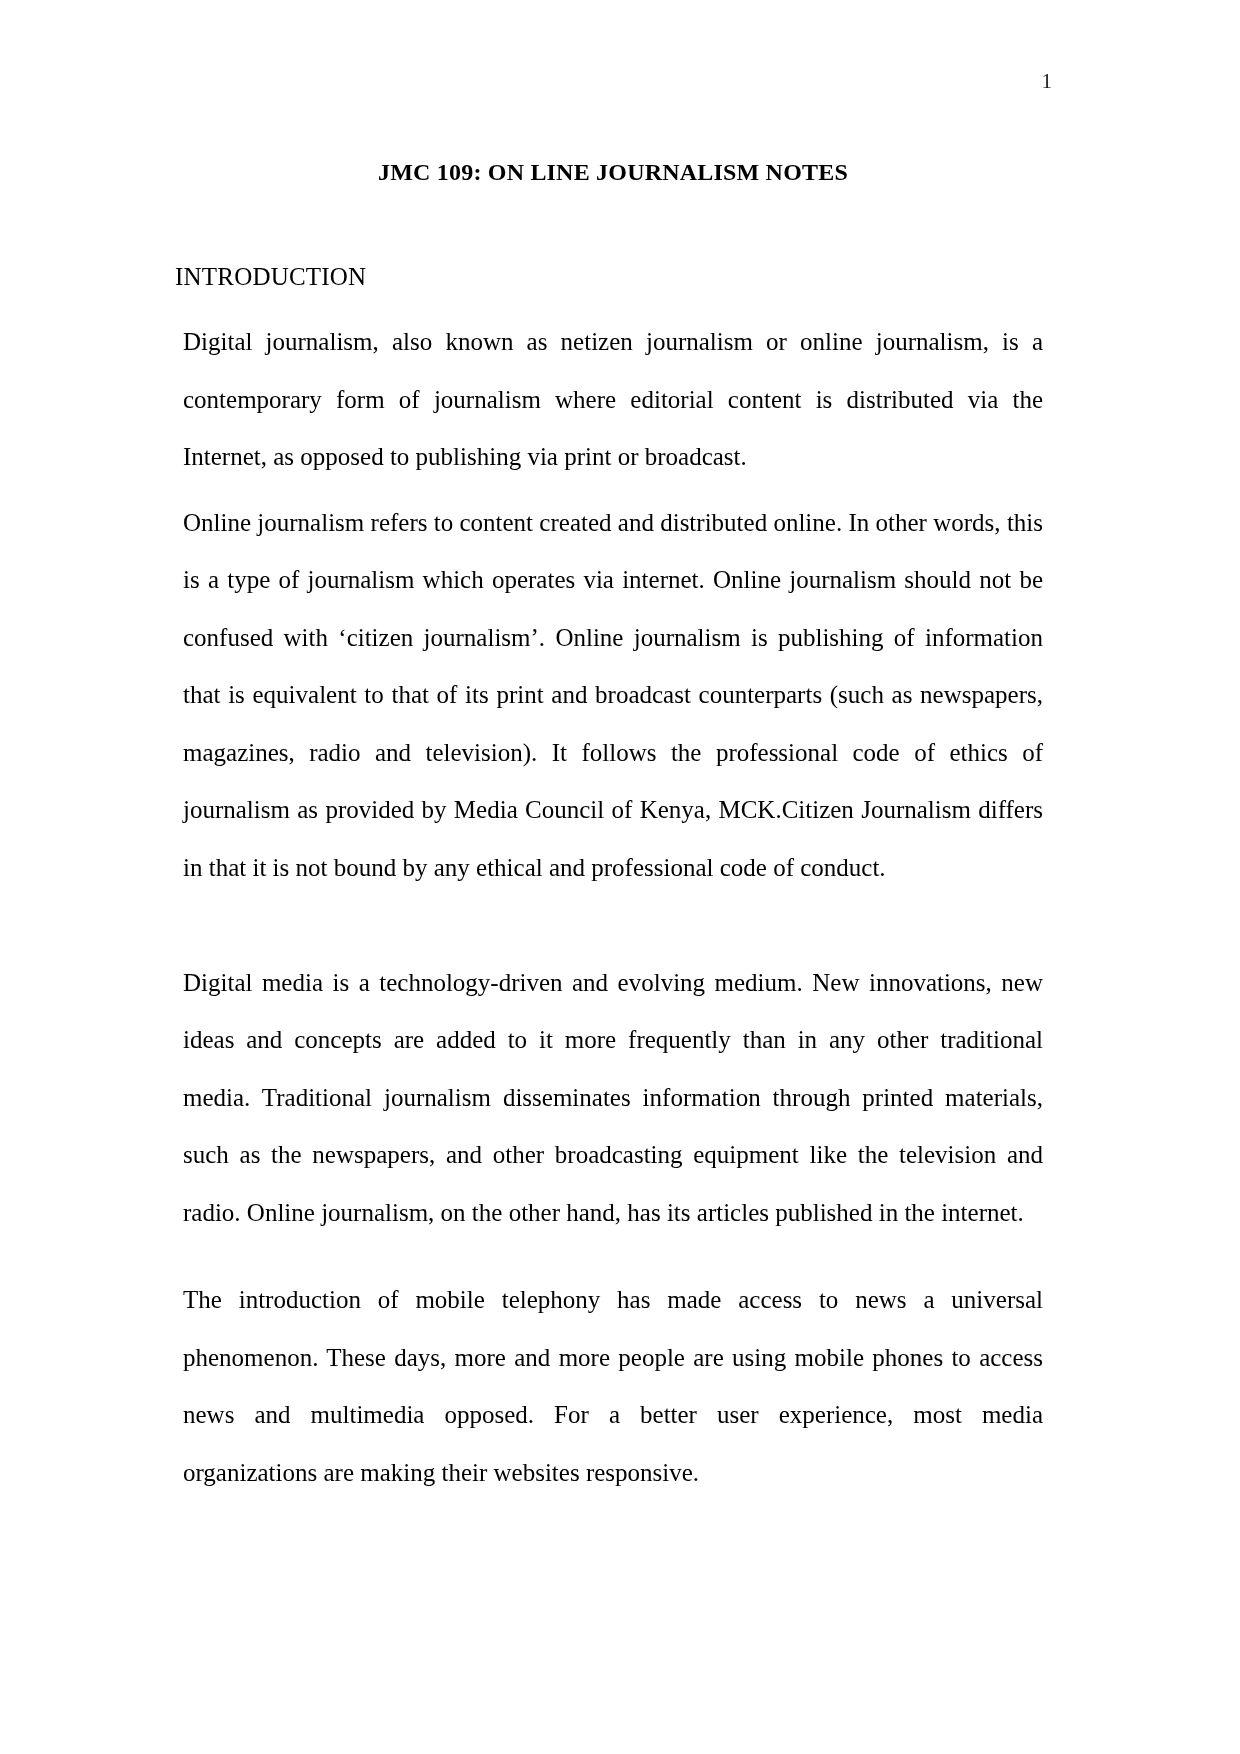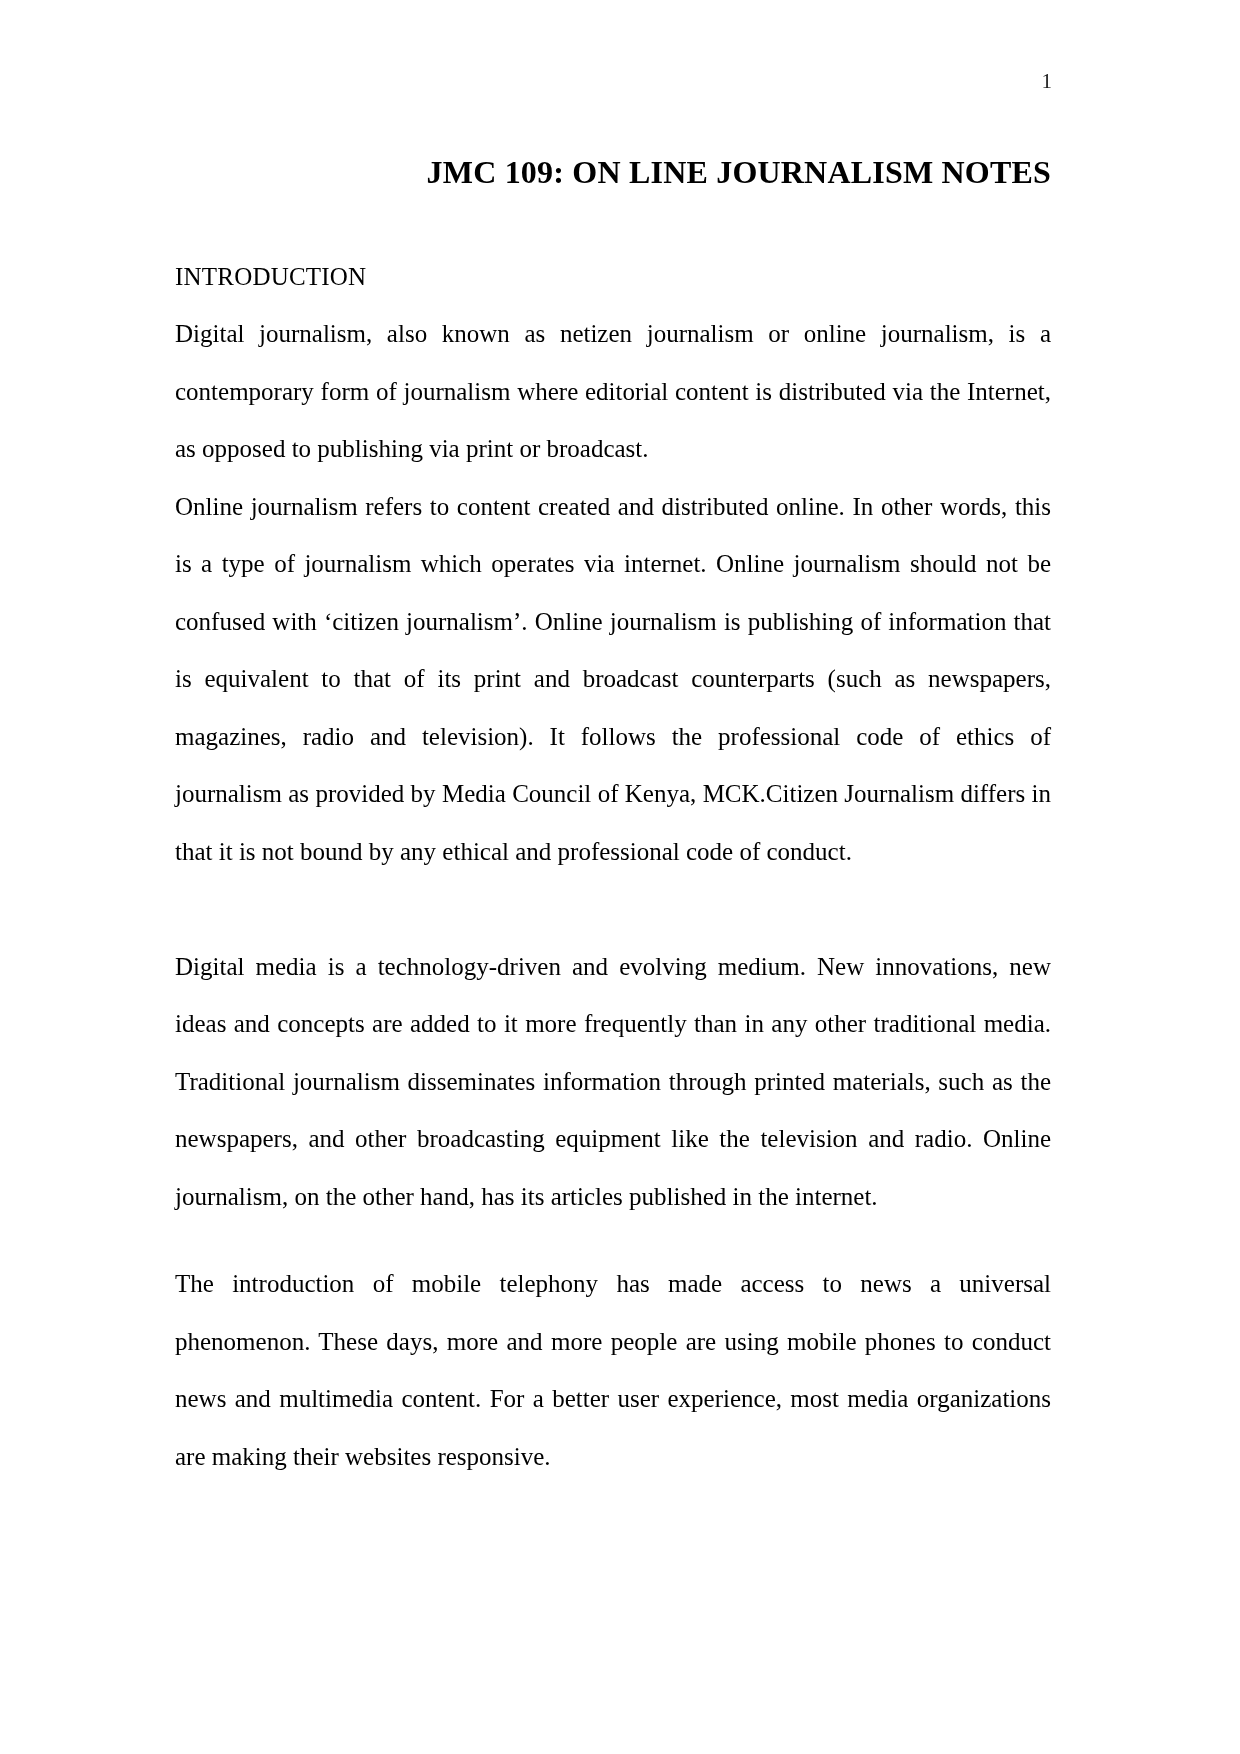--- a/index.html
+++ b/index.html
@@ -29,35 +29,35 @@
   .content {
     position: absolute;
     left: 175px;
     top: 144px;
     width: 876px;
     font-size: 25px;
     line-height: 57.5px;
     text-align: justify;
   }
   .doc-title {
-    font-size: 32px;
+    font-size: 24px;
     font-weight: bold;
     margin: 0 0 46px 0;
-    text-align: right;
+    text-align: center;
     letter-spacing: 0.2px;
   }
   .section-heading {
     font-size: 25px;
     font-weight: normal;
     margin: 0;
     text-align: left;
     letter-spacing: 0.2px;
   }
   .para {
-    margin: 0;
+    margin: 8px;
   }
   .para.p3 {
     margin-top: 57.5px;
     font-family: Liberation Serif, serif;
   }
   .para.p4 {
     margin-top: 30px;
   }
 </style>
 </head>
@@ -70,15 +70,15 @@
     <h1 class="doc-title">JMC 109: ON LINE JOURNALISM NOTES</h1>
 
     <h2 class="section-heading">INTRODUCTION</h2>
 
     <p class="para p1">Digital journalism, also known as netizen journalism or online journalism, is a contemporary form of journalism where editorial content is distributed via the Internet, as opposed to publishing via print or broadcast.</p>
 
     <p class="para p2">Online journalism refers to content created and distributed online. In other words, this is a type of journalism which operates via internet. Online journalism should not be confused with ‘citizen journalism’. Online journalism is publishing of information that is equivalent to that of its print and broadcast counterparts (such as newspapers, magazines, radio and television). It follows the professional code of ethics of journalism as provided by Media Council of Kenya, MCK.Citizen Journalism  differs in that it is not bound by any ethical and professional code of conduct.</p>
 
     <p class="para p3">Digital media is a technology-driven and evolving medium. New innovations, new ideas and concepts are added to it more frequently than in any other traditional media. Traditional journalism disseminates information through printed materials, such as the newspapers, and other broadcasting equipment like the television and radio. Online journalism, on the other hand, has its articles published in the internet.</p>
 
-    <p class="para p4">The introduction of mobile telephony has made access to news a universal phenomenon. These days, more and more people are using mobile phones to conduct news and multimedia content. For a better user experience, most media organizations are making their websites responsive.</p>
+    <p class="para p4">The introduction of mobile telephony has made access to news a universal phenomenon. These days, more and more people are using mobile phones to access news and multimedia opposed. For a better user experience, most media organizations are making their websites responsive.</p>
   </div>
 </div>
 
 </body></html>

